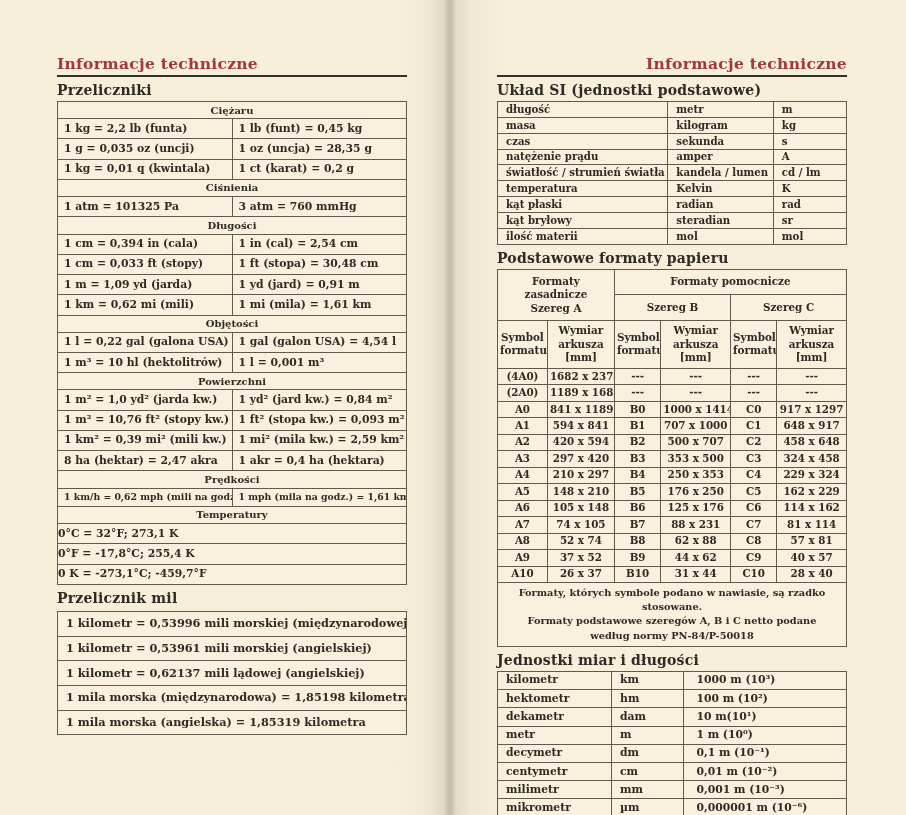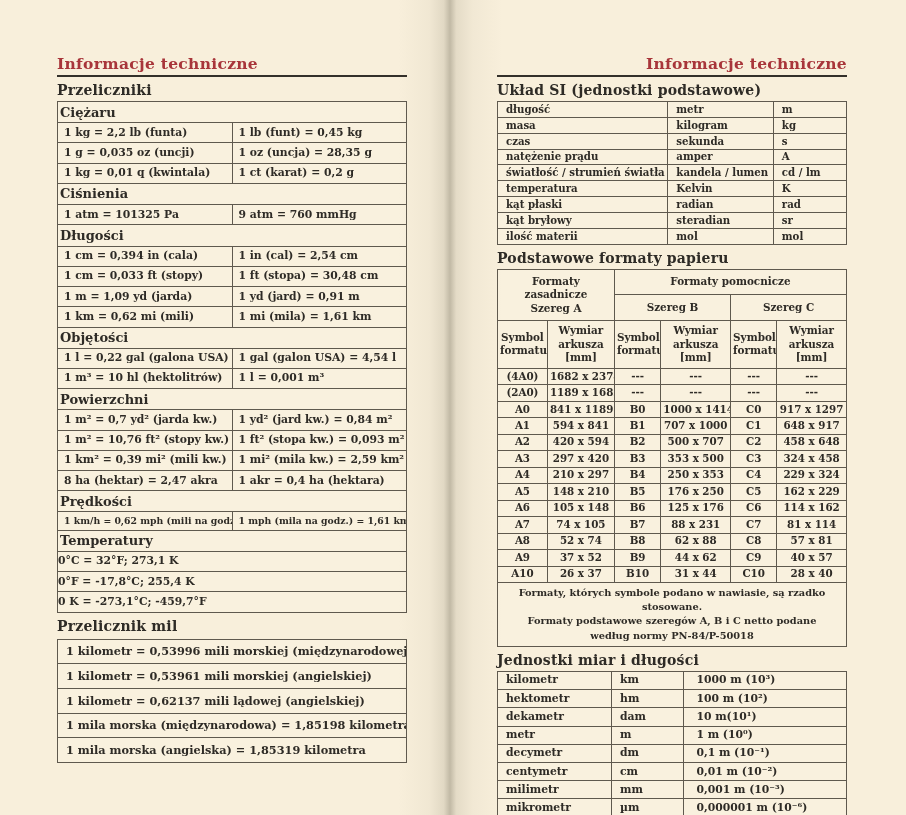--- a/index.html
+++ b/index.html
@@ -26,21 +26,21 @@
   .pg-header{margin-top:55px;font-size:15.5px;font-weight:bold;color:#a8353a;letter-spacing:.3px;line-height:1.1;}
   .page.right .pg-header{text-align:right;}
   .rule{border-bottom:2.2px solid #33302a;margin-top:3px;}
   h2{font-size:14px;font-weight:bold;text-align:left;margin:5px 0 3px;letter-spacing:.2px;}
   table{border-collapse:collapse;width:100%;background:#f9f1de;table-layout:fixed;}
   table{border:1.6px solid #45403a;}
   td,th{border:1px solid #5f594e;font-weight:bold;overflow:hidden;white-space:nowrap;}
 
   
   .conv td{font-size:10.8px;padding:2.5px 0 2.5px 6px;line-height:1.32;text-align:left;width:50%;}
-  .conv td.sec{padding:1.5px 2px;font-size:13px;}
+  .conv td.sec{text-align:center;padding:1.5px 2px;font-size:10px;}
   .conv td.ctr{text-align:left;padding-left:0;}
   .conv td.sm{font-size:9.3px;}
 
   
   .mil{margin-top:5px;}
   .mil td{font-size:11.3px;padding:4.5px 8px;line-height:1.3;text-align:left;}
 
   
   .si td{font-size:10.2px;padding:.8px 0 .8px 8px;line-height:1.3;text-align:left;}
   .si td:nth-child(1){width:50%;}
@@ -88,21 +88,21 @@
           </tr>
           <tr>
             <td>1 kg = 0,01 q (kwintala)</td>
             <td>1 ct (karat) = 0,2 g</td>
           </tr>
           <tr>
             <td colspan="2" class="sec">Ciśnienia</td>
           </tr>
           <tr>
             <td>1 atm = 101325 Pa</td>
-            <td>9 atm = 760 mmHg</td>
+            <td>3 atm = 760 mmHg</td>
           </tr>
           <tr>
             <td colspan="2" class="sec">Długości</td>
           </tr>
           <tr>
             <td>1 cm = 0,394 in (cala)</td>
             <td>1 in (cal) = 2,54 cm</td>
           </tr>
           <tr>
             <td>1 cm = 0,033 ft (stopy)</td>
@@ -124,21 +124,21 @@
             <td>1 gal (galon USA) = 4,54 l</td>
           </tr>
           <tr>
             <td>1 m³ = 10 hl (hektolitrów)</td>
             <td>1 l = 0,001 m³</td>
           </tr>
           <tr>
             <td colspan="2" class="sec">Powierzchni</td>
           </tr>
           <tr>
-            <td>1 m² = 0,7 yd² (jarda kw.)</td>
+            <td>1 m² = 1,0 yd² (jarda kw.)</td>
             <td>1 yd² (jard kw.) = 0,84 m²</td>
           </tr>
           <tr>
             <td>1 m² = 10,76 ft² (stopy kw.)</td>
             <td>1 ft² (stopa kw.) = 0,093 m²</td>
           </tr>
           <tr>
             <td>1 km² = 0,39 mi² (mili kw.)</td>
             <td>1 mi² (mila kw.) = 2,59 km²</td>
           </tr>

